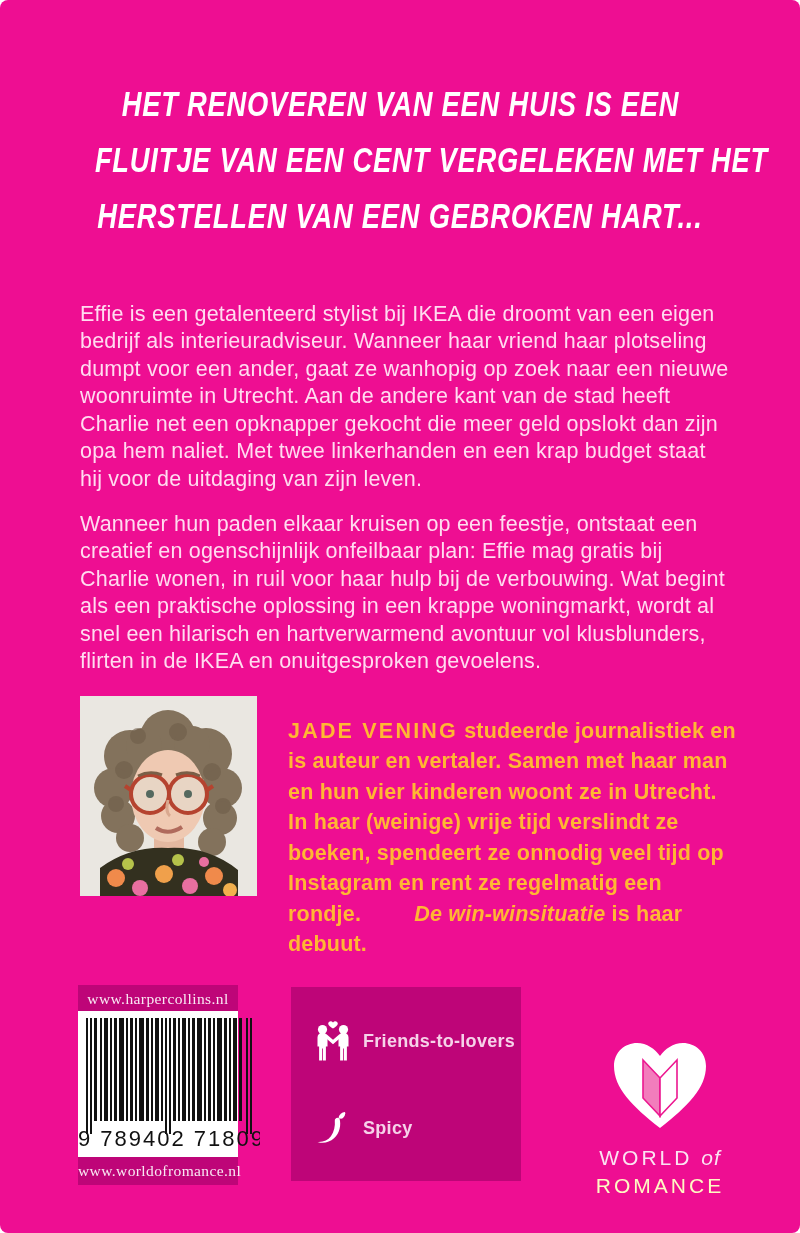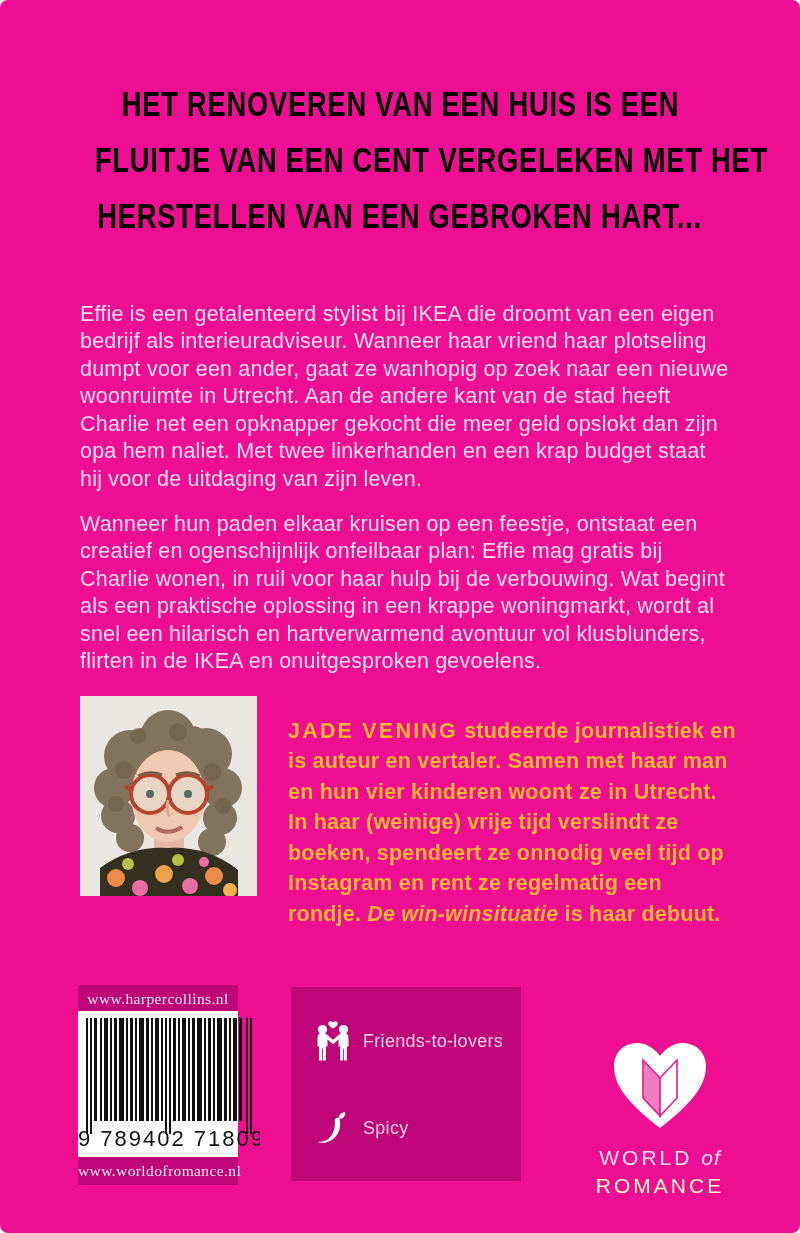--- a/index.html
+++ b/index.html
@@ -4,58 +4,58 @@
 <style>
   html,body{margin:0;padding:0;background:#ffffff;}
   body{font-family:"Liberation Sans",sans-serif;}
   .cover{
     position:relative;width:800px;height:1233px;margin:0 auto;
     background:#EE0E92;border-radius:8px;overflow:hidden;
   }
   
   .headline{position:absolute;top:76px;left:0;width:100%;text-align:center;}
   .headline .hl-line{
-    line-height:56px;font-size:35px;font-weight:700;color:#000000;
-    letter-spacing:1px;white-space:nowrap;
+    line-height:56px;font-size:35px;font-weight:700;color:#ffffff;
+    letter-spacing:1px;white-space:nowrap;font-style:italic;
   }
   .headline .hl-line span{display:inline-block;transform:scaleX(0.78);transform-origin:center;}
   
   .para{
     position:absolute;left:80px;width:652px;
     color:#FFDCF0;font-size:21.5px;line-height:27.5px;letter-spacing:0.2px;
   }
   .para1{top:279px;}
   .para2{top:489px;}
   
   .author-photo{
     position:absolute;left:80px;top:696px;width:177px;height:200px;
     background:#EAE7E1;overflow:hidden;
   }
   .bio{
     position:absolute;left:288px;top:694px;width:452px;
     color:#FFB733;font-size:21.5px;line-height:30.5px;font-weight:700;letter-spacing:0.2px;
   }
   .bio .bio-name{letter-spacing:2.2px;}
-  .bio .bio-title{font-style:italic;}
+  .bio .bio-title{font-style:italic;margin-left:47px;}
   
   .barcode-block{position:absolute;left:78px;top:985px;width:160px;}
   .url-strip{
     background:#BE0578;color:#F9E9F3;text-align:center;
     font-family:"Liberation Serif",serif;font-size:15.5px;letter-spacing:0.4px;
   }
   .url-strip.top{height:26px;line-height:27px;}
   .url-strip.bottom{height:28px;line-height:28px;}
   .barcode-white{background:#ffffff;height:146px;text-align:center;padding-top:7px;box-sizing:border-box;}
   
   .tags-box{
     position:absolute;left:291px;top:987px;width:230px;height:194px;
     background:#BE0578;display:flex;flex-direction:column;justify-content:space-around;
     padding:10px 0;box-sizing:border-box;
   }
-  .tag-row{display:flex;align-items:center;padding-left:20px;}
+  .tag-row{display:flex;align-items:center;padding-left:20px;font-weight:bold;}
   .tag-icon{width:44px;display:flex;justify-content:center;align-items:center;}
   .tag-label{color:#F6D2E9;font-size:18px;letter-spacing:0.3px;margin-left:8px;}
   
   .imprint{position:absolute;left:570px;top:1036px;width:180px;text-align:center;}
   .imprint .heart-wrap{display:inline-block;width:100px;height:100px;}
   .imprint-text1{margin-top:4px;color:#FBE3F2;font-size:21px;letter-spacing:3px;line-height:28px;}
   .imprint-text1 .of{font-style:italic;text-transform:none;letter-spacing:1px;margin-top:12px;}
   .imprint-text2{color:#fef9c3;font-size:21px;letter-spacing:3px;line-height:28px;}
 </style>
 </head>

